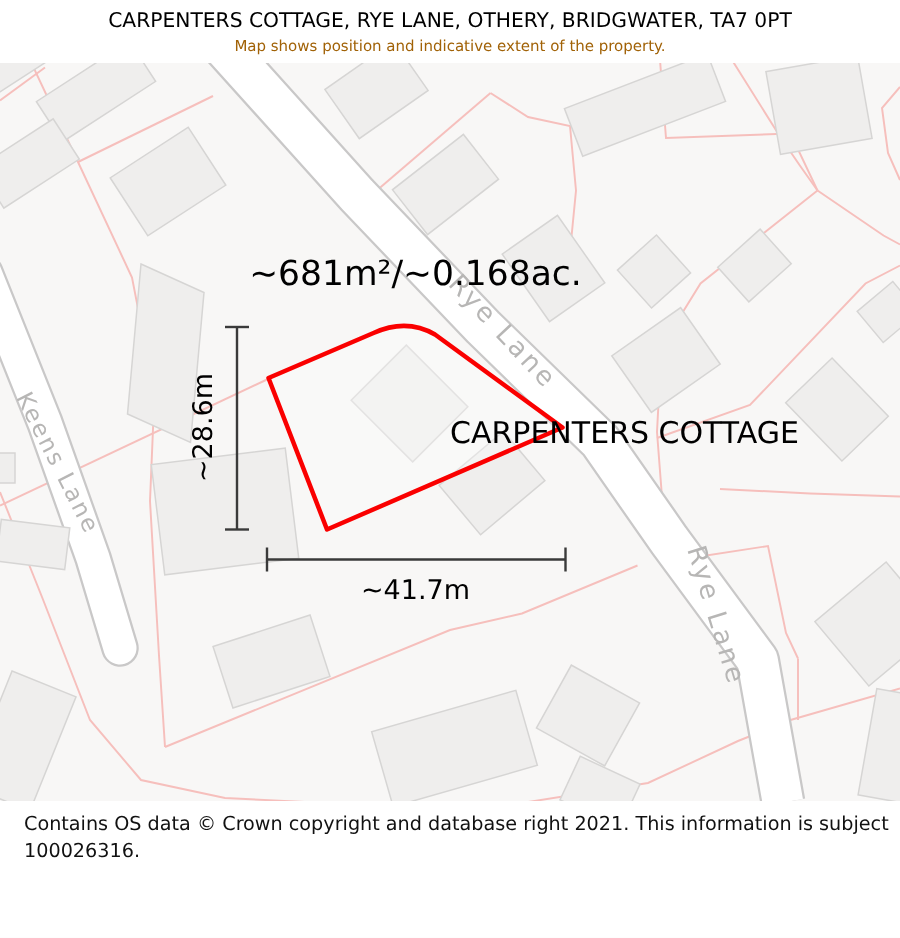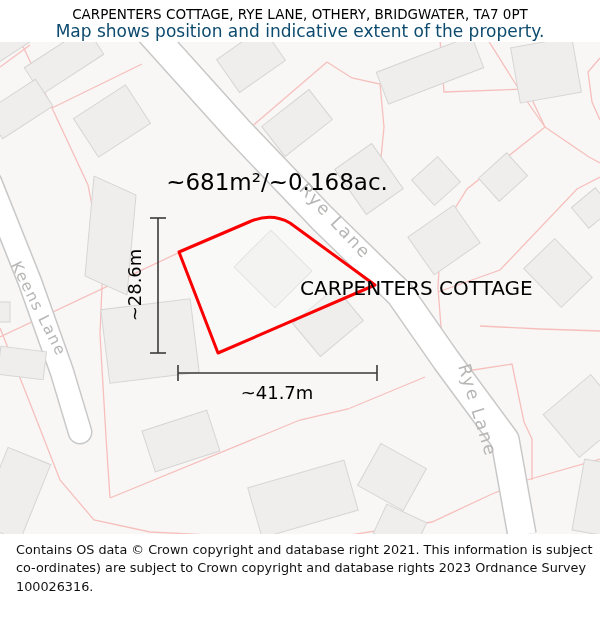--- a/index.html
+++ b/index.html
@@ -1,20 +1,20 @@
 <!DOCTYPE html>
 <html><head>
 <meta charset="utf-8">
 <style>
   html,body{margin:0;padding:0;background:#fff;}
   #page{width:600px;height:625px;background:#ffffff;position:relative;overflow:hidden;
         font-family:"DejaVu Sans","Liberation Sans",sans-serif;}
   #header{height:42px;text-align:center;padding-top:5px;box-sizing:border-box;}
   #header .title{font-size:13.5px;color:#000;line-height:18px;}
-  #header .subtitle{font-size:17px;color:#0c4a6e;line-height:17px;}
+  #header .subtitle{font-size:10px;color:#a16207;line-height:17px;}
   #map-wrap{width:600px;height:492px;position:relative;background:#f8f7f6;}
   #footer{padding:7px 5px 0 4px;}
   #footer .fline{font-size:12.8px;color:#111;line-height:18.4px;white-space:nowrap;margin-left:12px;}
   svg text{font-family:"DejaVu Sans","Liberation Sans",sans-serif;}
 </style>
 </head>
 <body>
 <div id="page">
 
   <div id="header">
@@ -100,17 +100,16 @@
         </g>
         <g>
           <text x="277" y="148" text-anchor="middle" font-size="23" fill="#000000">~681m²/~0.168ac.</text>
           <text x="300" y="253" text-anchor="start" font-size="20" fill="#000000">CARPENTERS COTTAGE</text>
         </g>
       </svg>
   </div>
 
   <div id="footer">
       <div class="fline">Contains OS data © Crown copyright and database right 2021. This information is subject</div>
-      <div class="fline">co-ordinates) are subject to Crown copyright and database rights 2023 Ordnance Survey</div>
       <div class="fline">100026316.</div>
     </div>
 
 </div>
 
 </body></html>

